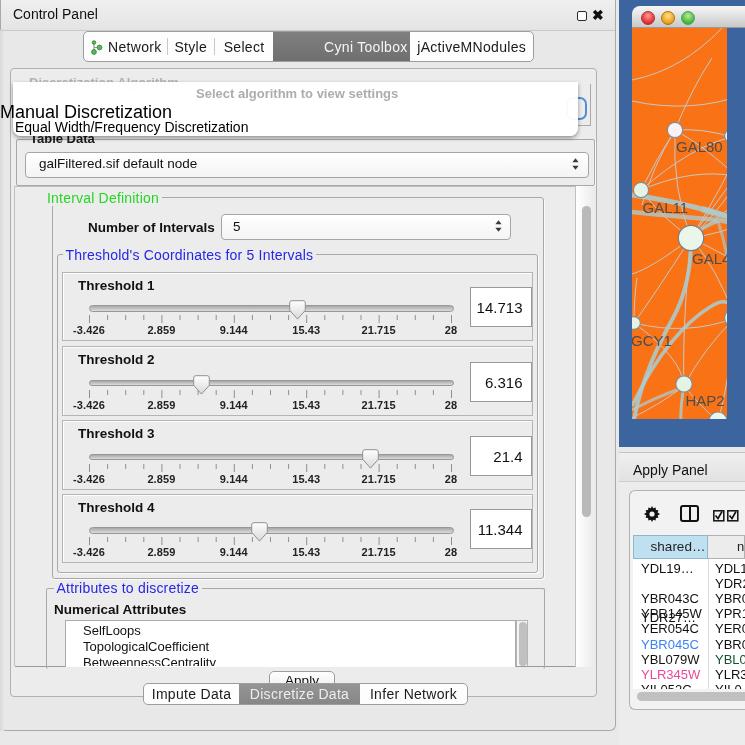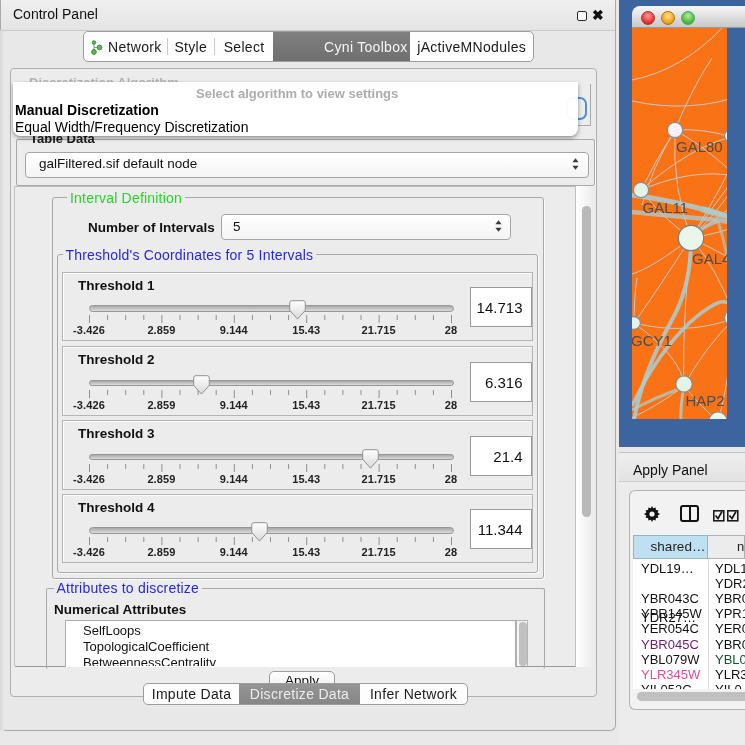--- a/index.html
+++ b/index.html
@@ -65,31 +65,31 @@
   <div class="abs" style="left:39px;top:156px;font-size:13.5px;color:#111;">galFiltered.sif default node</div>
   <div class="carets" style="left:571px;top:156px;">
     <svg width="9" height="16" viewBox="0 0 9 16">
         <path d="M4.5 2.2 L7.6 6.2 H1.4 Z" fill="#3a3a3a"></path>
         <path d="M4.5 13.8 L1.4 9.8 H7.6 Z" fill="#3a3a3a"></path>
       </svg>
   </div>
 
   <div class="abs" style="left:13px;top:82px;width:565px;height:54px;background:rgba(255,255,255,0.96);border-radius:0 0 8px 8px;box-shadow:0 2px 4px rgba(0,0,0,0.4);"></div>
   <div class="abs" style="left:196px;top:86px;font-size:13px;color:#adadad;font-weight:bold;">Select algorithm to view settings</div>
-  <div class="abs" style="left:15px;top:101.5px;font-size:14px;font-weight:bold;color:#000;">Manual Discretization</div>
+  <div class="abs" style="left:0;top:101.5px;font-size:18px;font-weight:normal;color:#000;">Manual Discretization</div>
   <div class="abs" style="left:15px;top:118.5px;font-size:14px;color:#000;">Equal Width/Frequency Discretization</div>
 
   <div class="abs" style="left:15px;top:186px;width:560px;height:481px;border-top:1px solid #bdbdbd;border-bottom:1px solid #9a9a9a;box-sizing:border-box;"></div>
   <div class="abs" style="left:14px;top:186px;width:1px;height:480px;background:#c2c2c2;"></div>
 
   <div class="abs" style="left:575px;top:186px;width:21px;height:481px;background:linear-gradient(90deg,#ffffff,#e9e9e9);border-left:1px solid #c0c0c0;box-sizing:border-box;"></div>
   <div class="abs" style="left:582px;top:206px;width:9px;height:311px;background:#b9b9b9;border-radius:5px;"></div>
 
   <div class="groupbox" style="left:52px;top:197px;width:490px;height:380px;border-radius:3px;"></div>
-  <div class="gtitle" style="left:67px;top:189.5px;color:#24d624;background:#ececec;padding:0 3px;">Interval Definition</div>
+  <div class="gtitle" style="left:44px;top:189.5px;color:#24d624;background:#ececec;padding:0 3px;">Interval Definition</div>
 
   <div class="abs blabel" style="left:88px;top:220px;">Number of Intervals</div>
   <div class="combo abs" style="left:221px;top:214px;width:288px;height:24px;"></div>
   <div class="abs" style="left:233px;top:219px;font-size:13.5px;color:#111;">5</div>
   <div class="carets" style="left:494px;top:218px;">
     <svg width="9" height="16" viewBox="0 0 9 16">
         <path d="M4.5 2.2 L7.6 6.2 H1.4 Z" fill="#3a3a3a"></path>
         <path d="M4.5 13.8 L1.4 9.8 H7.6 Z" fill="#3a3a3a"></path>
       </svg>
   </div>
@@ -393,21 +393,21 @@
       <div class="abs" style="left:8px;top:26px;width:68px;height:15px;font-size:13px;color:#111;">YDL19…</div>
       <div class="abs" style="left:82px;top:26px;width:30px;height:15px;font-size:13px;color:#111;">YDL1</div>
       <div class="abs" style="left:8px;top:41.1px;width:68px;height:15px;font-size:13px;color:#111;margin-top:34px;">YDR27…</div>
       <div class="abs" style="left:82px;top:41.1px;width:30px;height:15px;font-size:13px;color:#111;">YDR2</div>
       <div class="abs" style="left:8px;top:56.2px;width:68px;height:15px;font-size:13px;color:#111;">YBR043C</div>
       <div class="abs" style="left:82px;top:56.2px;width:30px;height:15px;font-size:13px;color:#111;">YBR0</div>
       <div class="abs" style="left:8px;top:71.3px;width:68px;height:15px;font-size:13px;color:#111;">YPR145W</div>
       <div class="abs" style="left:82px;top:71.3px;width:30px;height:15px;font-size:13px;color:#111;">YPR1</div>
       <div class="abs" style="left:8px;top:86.4px;width:68px;height:15px;font-size:13px;color:#111;">YER054C</div>
       <div class="abs" style="left:82px;top:86.4px;width:30px;height:15px;font-size:13px;color:#111;">YER0</div>
-      <div class="abs" style="left:8px;top:101.5px;width:68px;height:15px;font-size:13px;color:#701a75;">YBR045C</div>
+      <div class="abs" style="left:8px;top:101.5px;width:68px;height:15px;font-size:13px;color:#3b82f6;">YBR045C</div>
       <div class="abs" style="left:82px;top:101.5px;width:30px;height:15px;font-size:13px;color:#111;">YBR0</div>
       <div class="abs" style="left:8px;top:116.6px;width:68px;height:15px;font-size:13px;color:#111;">YBL079W</div>
       <div class="abs" style="left:82px;top:116.6px;width:30px;height:15px;font-size:13px;color:#14532d;">YBL0</div>
       <div class="abs" style="left:8px;top:131.7px;width:68px;height:15px;font-size:13px;color:#ec4899;">YLR345W</div>
       <div class="abs" style="left:82px;top:131.7px;width:30px;height:15px;font-size:13px;color:#111;">YLR3</div>
       <div class="abs" style="left:8px;top:146.8px;width:68px;height:15px;font-size:13px;color:#111;">YIL052C</div>
       <div class="abs" style="left:82px;top:146.8px;width:30px;height:15px;font-size:13px;color:#111;">YIL0</div>
       <div class="abs" style="left:75px;top:24px;width:1px;height:130px;background:#dcdcdc;"></div>
     </div>
 

